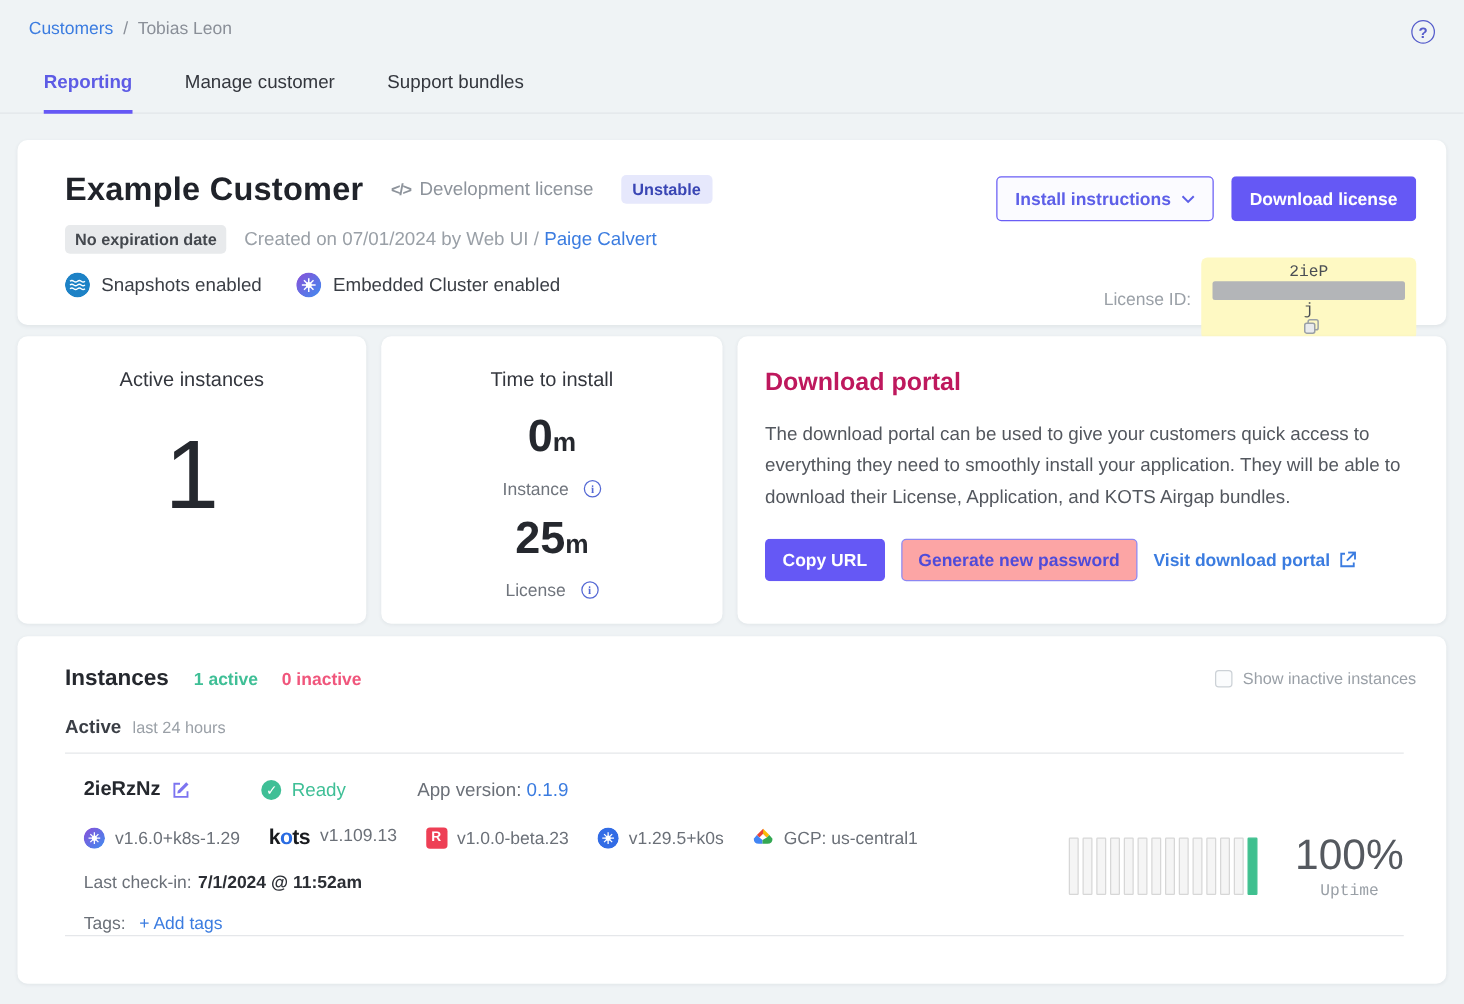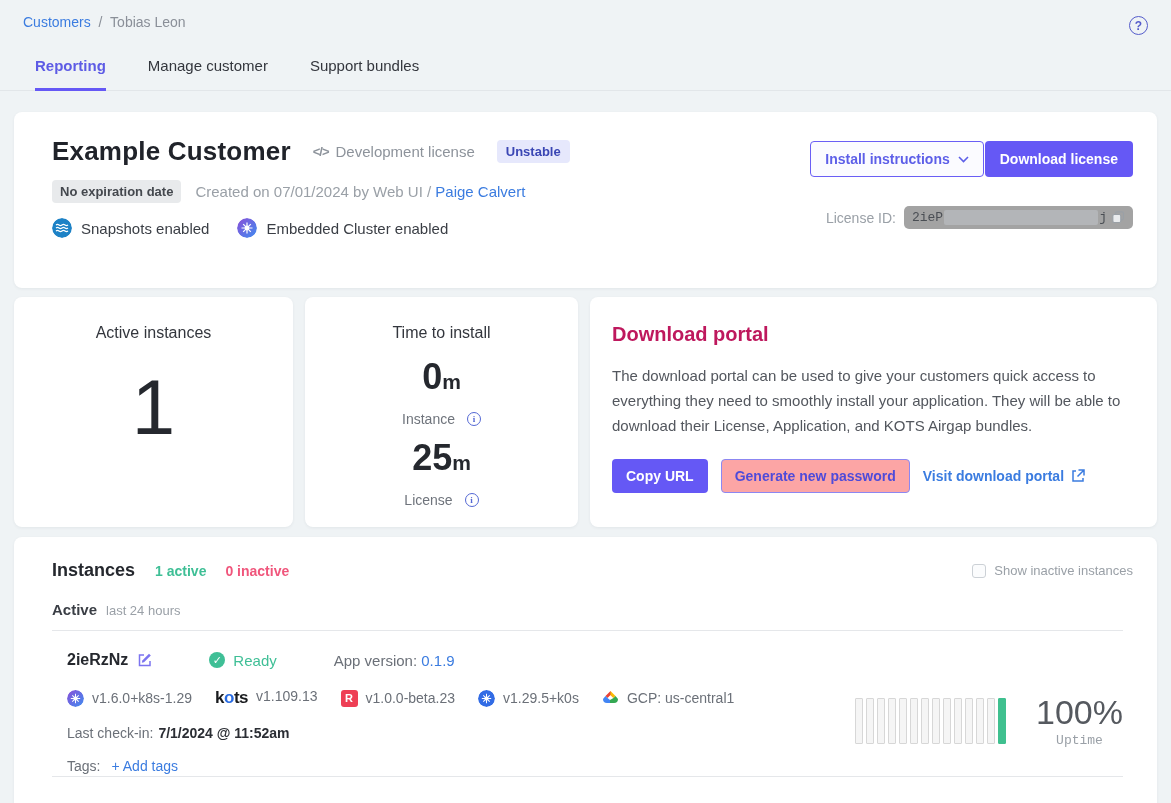--- a/index.html
+++ b/index.html
@@ -20,43 +20,43 @@
     cursor:pointer; margin-top:2px;
   }
   .tabs-row { margin-top:22px; border-bottom:1px solid #e2e6e9; padding-left:35px; display:flex; gap:42px; }
   .tab { font-size:15px; color:#33363d; padding-bottom:14px; cursor:pointer; position:relative; }
   .tab.active { color:#5d5be5; font-weight:700; border-bottom:3px solid #6558f5; margin-bottom:-1px; }
 
   .content { padding:0 14px; }
   .card { background:#fff; border-radius:8px; box-shadow:0 1px 3px rgba(60,70,90,.07); }
 
   
-  .cust-card { margin-top:21px; height:176px; padding:24px 24px 20px 24px; display:flex; justify-content:space-between; }
+  .cust-card { margin-top:21px; height:148px; padding:24px 24px 20px 24px; display:flex; justify-content:space-between; }
   .cust-left { padding-left:14px; }
   .title-row { display:flex; align-items:center; }
   .cust-title { font-size:26px; font-weight:800; letter-spacing:.2px; color:#20232a; }
   .license-type { display:flex; align-items:center; gap:7px; margin-left:22px; color:#8d939b; font-size:15px; }
   .code-glyph { font-size:13px; font-weight:700; color:#8d939b; letter-spacing:-1px; }
   .badge-unstable { margin-left:22px; background:#e6e8fc; color:#3a46b4; font-size:13px; font-weight:700; padding:4px 9px; border-radius:4px; }
   .meta-row { display:flex; align-items:center; margin-top:13px; }
   .badge-gray { background:#e8eaec; color:#44484e; font-size:13px; font-weight:700; padding:4px 8px; border-radius:4px; }
   .created-text { color:#9aa0a7; font-size:15px; margin-left:14px; }
   .created-link { color:#3b7ce0; cursor:pointer; }
   .features-row { display:flex; align-items:center; gap:28px; margin-top:15px; }
   .feature { display:flex; align-items:center; gap:9px; font-size:15px; color:#3a3e45; }
   .icon-circle { width:20px; height:20px; border-radius:50%; display:block; }
 
   .cust-right { display:flex; flex-direction:column; align-items:flex-end; }
-  .btn-row { display:flex; gap:1px; margin-top:5px;justify-content:center; }
+  .btn-row { display:flex; gap:14px; margin-top:5px;justify-content:center; }
   .btn { border-radius:4px; font-size:14px; font-weight:700; padding:9px 14px; cursor:pointer; display:flex; align-items:center; gap:8px; border:1px solid transparent; }
   .btn-outline { background:#fbfbff; border-color:#6a5ef5; color:#5d5fe8; }
   .btn-primary { background:#6558f5; color:#fff; }
   .license-row { display:flex; align-items:center; margin-top:29px; }
   .license-label { color:#9aa0a7; font-size:14px; margin-right:8px; }
-  .license-pill { background:#a3a3a3; border-radius:5px; padding:4px 8px; display:flex; align-items:center; font-family:"Liberation Mono","DejaVu Sans Mono",monospace; font-size:13px; color:#4a4e54; }
+  .license-pill { background:#fef9c3; border-radius:5px; padding:4px 8px; display:flex; align-items:center; font-family:"Liberation Mono","DejaVu Sans Mono",monospace; font-size:13px; color:#4a4e54;flex-direction:column; }
   .redact { display:inline-block; width:154px; height:15px; background:#b3b5b8; border-radius:2px; margin:0 1px; }
   .copy-icon { margin-left:5px; cursor:pointer; }
 
   
   .stats-row { display:flex; gap:12px; margin-top:9px; }
   .stat-card-a { width:279px; height:230px; text-align:center; }
   .stat-card-b { width:273px; height:230px; text-align:center; }
   .portal-card { flex:1; height:230px; padding:26px 22px; }
   .stat-title { font-size:16px; color:#33363d; margin-top:27px; }
   .big-number { font-size:78px; color:#25282e; margin-top:26px; line-height:1; }

